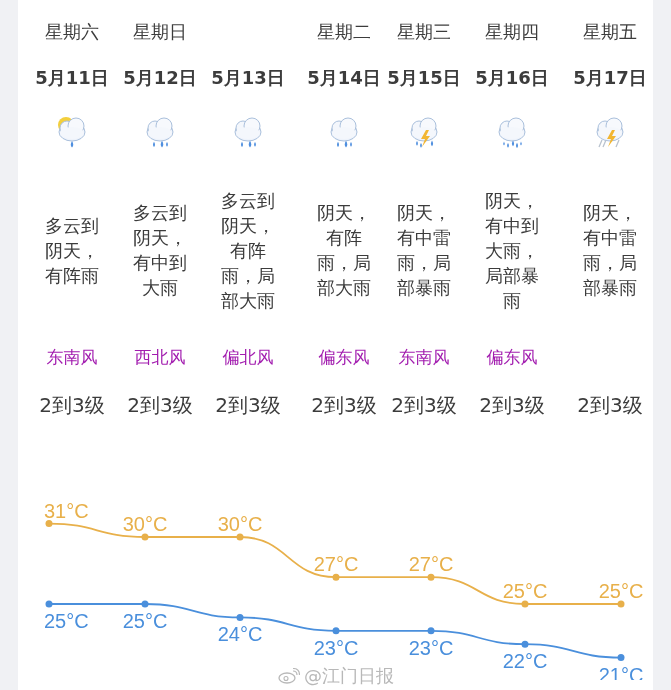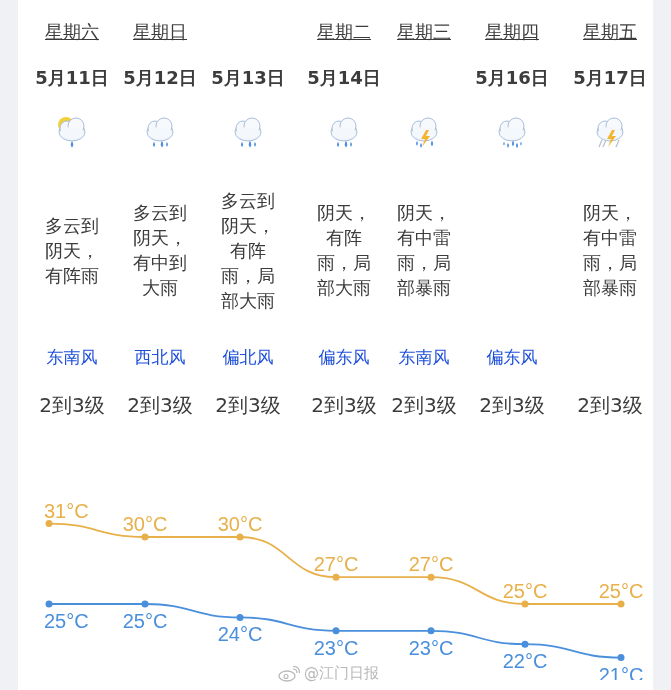--- a/index.html
+++ b/index.html
@@ -8,36 +8,36 @@
     background: #ffffff;
     font-family: "DejaVu Sans", "Liberation Sans", sans-serif;
     color: #3a3a3a;
   }
   .edge-left { position: absolute; left: 0; top: 0; width: 18px; height: 690px; background: #f0f1f4; }
   .edge-right { position: absolute; right: 0; top: 0; width: 18px; height: 690px; background: #f0f1f4; }
   .col {
     position: absolute; top: 0; width: 88px; height: 440px;
     text-align: center;
   }
-  .weekday { position: absolute; top: 20px; left: 0; width: 100%; font-size: 18px; color: #3c3c3c; text-decoration: underline; }
+  .weekday { position: absolute; top: 20px; left: 0; width: 100%; font-size: 18px; color: #3c3c3c; }
   .date { position: absolute; top: 66px; left: 0; width: 100%; font-size: 18px; color: #3c3c3c; font-weight: bold; }
   .icon { position: absolute; top: 112px; left: 50%; margin-left: -20px; width: 40px; height: 40px; }
   .desc {
     position: absolute; top: 175px; left: 0; width: 100%; height: 150px;
     display: flex; align-items: center; justify-content: center;
   }
   .desc span {
     display: block; width: 66px; font-size: 18px; line-height: 25px; color: #3c3c3c;
     text-align: center; word-break: break-all;
   }
-  .wind { position: absolute; top: 346px; left: 0; width: 100%; font-size: 17px; color: #1d4ed8; }
+  .wind { position: absolute; top: 346px; left: 0; width: 100%; font-size: 17px; color: #a21caf; }
   .level { position: absolute; top: 392px; left: 0; width: 100%; font-size: 20px; color: #3c3c3c; }
   svg.chart { position: absolute; left: 0; top: 480px; }
   .watermark {
-    position: absolute; left: 278px; top: 664px; font-size: 15px; color: #b8b8b8;
+    position: absolute; left: 278px; top: 664px; font-size: 18px; color: #b8b8b8;
     display: flex; align-items: center; gap: 4px;
   }
   .wb-logo { width: 22px; height: 16px; }
 </style>
 </head>
 <body>
 
 <div class="edge-left"></div>
 <div class="edge-right"></div>
 
@@ -107,20 +107,21 @@
         <path d="M27 30.12 Q28.8 33 27 34.8 Q25.2 33 27 30.12Z" fill="#4f8fdf"></path>
       </svg>
       <div class="desc">
         <span>阴天，有阵雨，局部大雨</span>
       </div>
       <div class="wind">偏东风</div>
       <div class="level">2到3级</div>
     </div>
     <div class="col" style="left: 380px;">
       <div class="weekday">星期三</div>
+      <div class="date">5月15日</div>
       <svg class="icon" viewBox="0 0 40 40">
         <ellipse cx="20" cy="20" rx="13" ry="9" fill="#eef3fb" stroke="#aac0dc" stroke-width="1"></ellipse>
         <circle cx="15" cy="16" r="7" fill="#f4f7fc" stroke="#aac0dc" stroke-width="1"></circle>
         <circle cx="24" cy="14" r="8" fill="#f7f9fd" stroke="#aac0dc" stroke-width="1"></circle>
         <ellipse cx="20" cy="21" rx="12" ry="6" fill="#f4f7fc"></ellipse>
         <path d="M22 18 L17 27 L21 27 L18 35 L26 24 L22 24 L25 18Z" fill="#f2b632"></path>
         <path d="M13 29.12 Q14.8 32 13 33.8 Q11.2 32 13 29.12Z" fill="#4f8fdf"></path>
         <path d="M17 31.12 Q18.8 34 17 35.8 Q15.2 34 17 31.12Z" fill="#4f8fdf"></path>
         <path d="M28 28.48 Q30.2 32 28 34.2 Q25.8 32 28 28.48Z" fill="#4f8fdf"></path>
       </svg>
@@ -137,20 +138,23 @@
         <ellipse cx="20" cy="20" rx="13" ry="9" fill="#eef3fb" stroke="#aac0dc" stroke-width="1"></ellipse>
         <circle cx="15" cy="16" r="7" fill="#f4f7fc" stroke="#aac0dc" stroke-width="1"></circle>
         <circle cx="24" cy="14" r="8" fill="#f7f9fd" stroke="#aac0dc" stroke-width="1"></circle>
         <ellipse cx="20" cy="21" rx="12" ry="6" fill="#f4f7fc"></ellipse>
         <path d="M12 29.439999999999998 Q13.6 32 12 33.6 Q10.4 32 12 29.439999999999998Z" fill="#4f8fdf"></path>
         <path d="M16 31.12 Q17.8 34 16 35.8 Q14.2 34 16 31.12Z" fill="#4f8fdf"></path>
         <path d="M21 28.48 Q23.2 32 21 34.2 Q18.8 32 21 28.48Z" fill="#4f8fdf"></path>
         <path d="M25 30.8 Q27 34 25 36 Q23 34 25 30.8Z" fill="#4f8fdf"></path>
         <path d="M29 29.439999999999998 Q30.6 32 29 33.6 Q27.4 32 29 29.439999999999998Z" fill="#4f8fdf"></path>
       </svg>
+      <div class="desc">
+        <span>阴天，有中到大雨，局部暴雨</span>
+      </div>
       <div class="wind">偏东风</div>
       <div class="level">2到3级</div>
     </div>
     <div class="col" style="left: 566px;">
       <div class="weekday">星期五</div>
       <div class="date">5月17日</div>
       <svg class="icon" viewBox="0 0 40 40">
         <ellipse cx="20" cy="20" rx="13" ry="9" fill="#eef3fb" stroke="#aac0dc" stroke-width="1"></ellipse>
         <circle cx="15" cy="16" r="7" fill="#f4f7fc" stroke="#aac0dc" stroke-width="1"></circle>
         <circle cx="24" cy="14" r="8" fill="#f7f9fd" stroke="#aac0dc" stroke-width="1"></circle>

